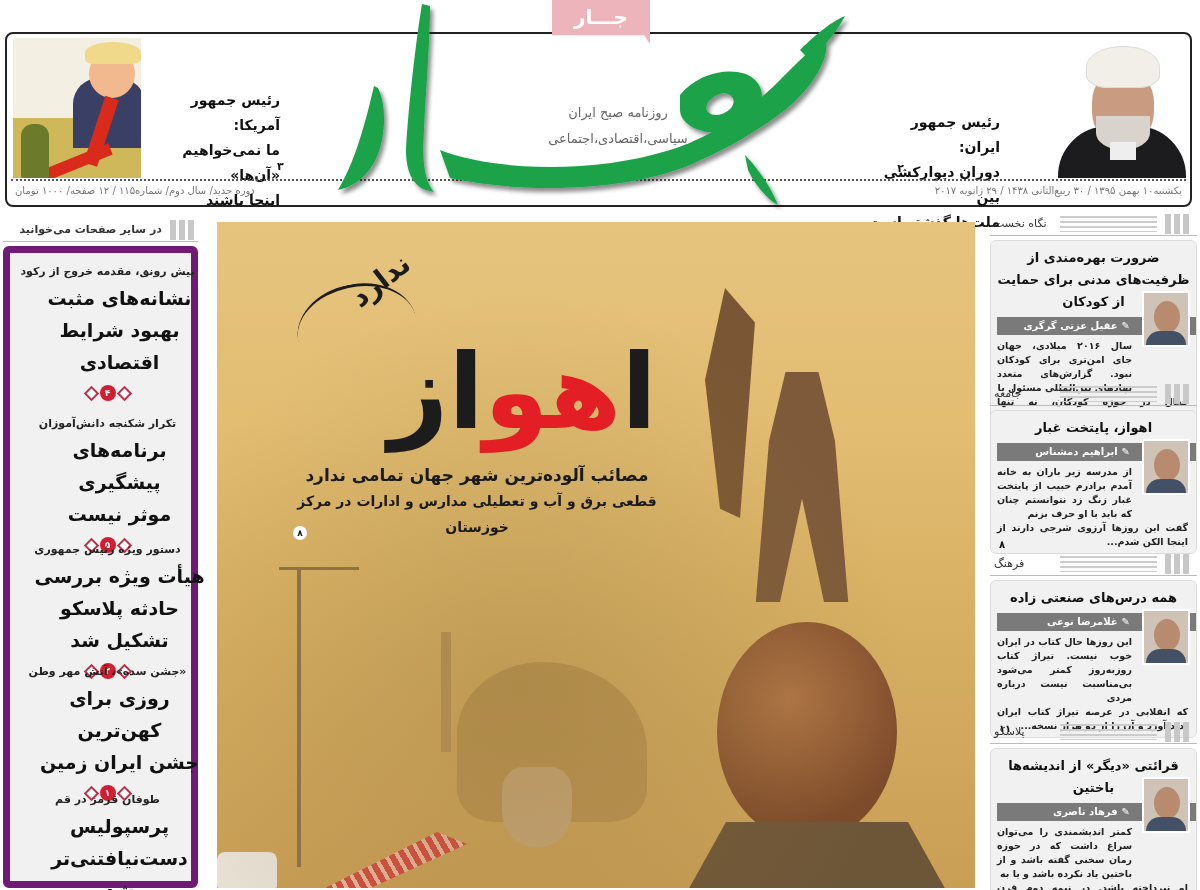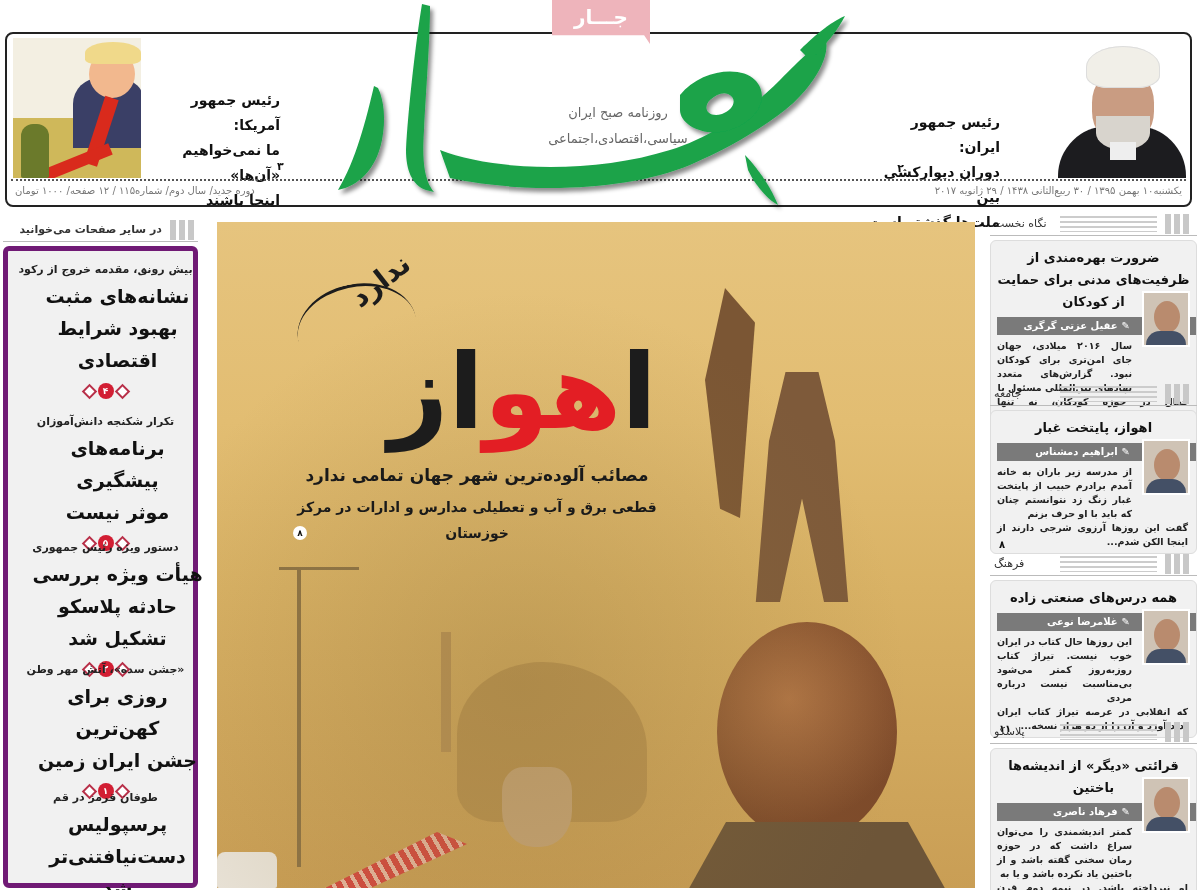--- a/index.html
+++ b/index.html
@@ -65,21 +65,21 @@
   .sec-head {
     position: relative; height: 24px; border-bottom: 1px solid #bbb;
     font-size: 11px; color: #333; font-weight: bold;
   }
   .sec-head .bars { position: absolute; top: 2px; width: 26px; height: 20px;
     background: repeating-linear-gradient(90deg, #c8c8c8 0 6px, transparent 6px 9px); }
   .sec-head .label { position: absolute; top: 5px; white-space: nowrap; }
   .left-col .sec-head .bars { right: 2px; }
   .left-col .sec-head .label { right: 36px; }
 
-  .left-box { position: absolute; top: 28px; left: 0; width: 195px; bottom: 0; background: #f1f1f1; border: 5px solid #701a75; border-radius: 6px; }
+  .left-box { position: absolute; top: 28px; left: 0; width: 195px; bottom: 0; background: #f1f1f1; border: 7px solid #701a75; border-radius: 6px; }
   .left-item { position: absolute; left: 0; width: 195px; text-align: center; }
   .left-item .kicker { font-size: 11px; font-weight: bold; color: #222; }
   .left-item .title { font-size: 19px; font-weight: bold; line-height: 32px; color: #111; margin-top: 4px; padding-left: 24px; }
   .badge-row { display: flex; justify-content: center; align-items: center; gap: 3px; margin-top: 6px; height: 18px; }
   .diamond { width: 11px; height: 11px; border: 2px solid #b8314a; transform: rotate(45deg); background: #fff; }
   .badge-num { width: 16px; height: 16px; border-radius: 50%; background: #d21e33; color: #fff; font-size: 9px; font-weight: bold; line-height: 16px; text-align: center; }
 
   
   .photo {
     position: absolute; left: 217px; top: 222px; width: 758px; height: 666px; overflow: hidden;
@@ -96,21 +96,21 @@
   .pedestal { position: absolute; left: 470px; top: 600px; width: 260px; height: 70px; background: #6d5538; clip-path: polygon(15% 0,85% 0,100% 100%,0 100%); }
   .vase { position: absolute; left: 285px; top: 545px; width: 70px; height: 80px; background: #c7a577; border-radius: 30% 30% 45% 45%; }
   .red-flowers { position: absolute; left: 100px; top: 610px; width: 150px; height: 60px; background: repeating-linear-gradient(60deg, #d4493f 0 6px, #e7b7a0 6px 10px); clip-path: polygon(0 100%,80% 0,100% 20%,30% 100%); }
   .car { position: absolute; left: 0px; top: 630px; width: 60px; height: 36px; background: #e9e3d8; border-radius: 8px 8px 2px 2px; }
 
   .headline-over {
     position: absolute; left: 60px; top: 240px; width: 400px; text-align: center;
     font-weight: bold; color: #1a1a1a; direction: rtl;
   }
   .headline-over .sub1 { font-size: 17px; line-height: 26px; }
-  .headline-over .sub2 { font-size: 14px; line-height: 26px; margin-top: 6px; }
+  .headline-over .sub2 { font-size: 14px; line-height: 26px; }
   .big-word { position: absolute; left: 100px; top: 70px; width: 340px; height: 160px; }
   .big-word .ahvaz {
     position: absolute; left: 0; top: 30px; width: 340px; text-align: right; font-size: 104px; font-weight: bold; letter-spacing: 2px;
     direction: rtl; line-height: 140px;
   }
   .big-word .ahvaz .blk { color: #1c1c1c; }
   .big-word .ahvaz .red { color: #e31e24; }
   .big-word .nadarad { position: absolute; left: 30px; top: -28px; font-size: 28px; font-weight: bold; color: #1c1c1c; transform: rotate(-38deg); direction: rtl; }
   .big-word .swirl { position: absolute; left: -20px; top: -8px; width: 120px; height: 90px; border-top: 3px solid #1c1c1c; border-radius: 60% 60% 0 0; transform: rotate(-12deg); }
   .photo-page { position: absolute; left: 76px; top: 304px; width: 14px; height: 14px; border-radius: 50%; background: #fff; font-size: 9px; font-weight: bold; text-align: center; line-height: 14px; }

